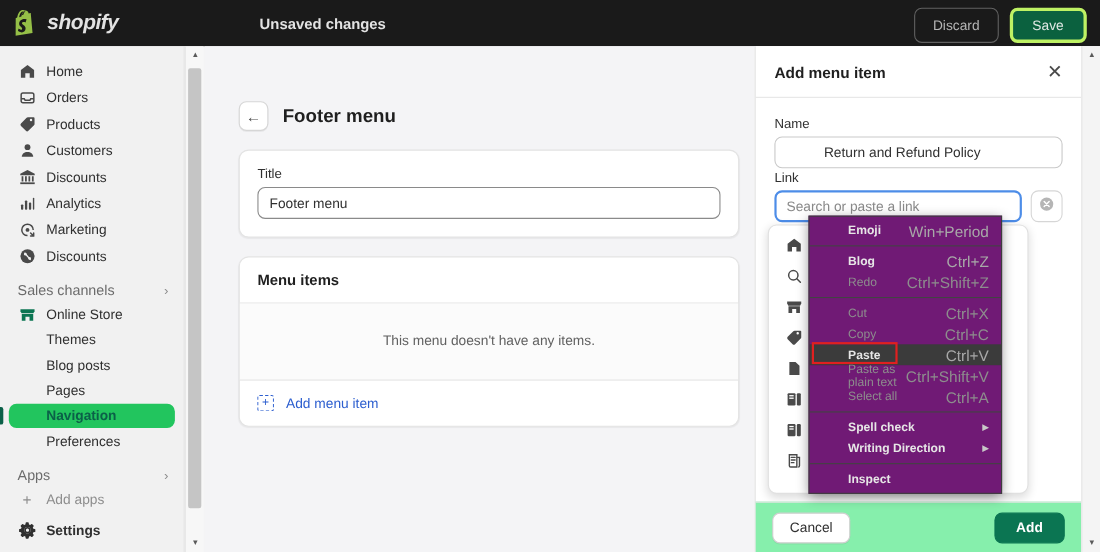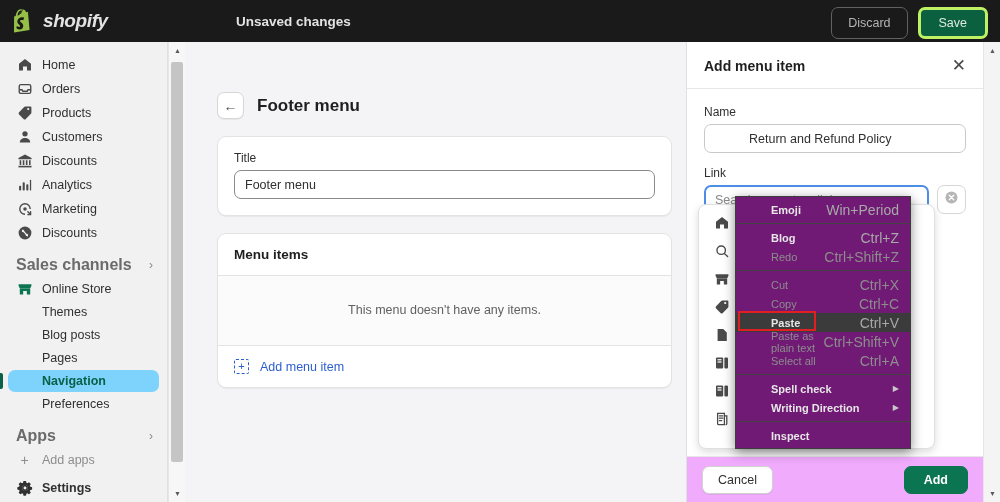--- a/index.html
+++ b/index.html
@@ -52,30 +52,30 @@
     border-radius: 7px; cursor: pointer; position: relative;
   }
   .nav-item .lbl { font-size: 12.5px; color: #303030; }
   .nav-icon { width: 17px; height: 17px; flex: none; display:flex; align-items:center; justify-content:center; }
   .nav-icon svg { display: block; }
 
   .section-head {
     display: flex; align-items: center; justify-content: space-between;
     margin: 12px 14px 3px 16px;
   }
-  .section-head .lbl { font-size: 16px; color: #6b6b6b; font-weight: bold; }
+  .section-head .lbl { font-size: 13px; color: #6b6b6b; }
   .chev { color: #8a8a8a; font-size: 12px; }
 
   .sub-item {
     display: flex; align-items: center; height: 22px;
     margin: 1px 8px; padding-left: 34px; border-radius: 7px; cursor: pointer;
     position: relative;
   }
   .sub-item .lbl { font-size: 12.5px; color: #303030; }
-  .sub-item.active { background: #7dd3fc; }
+  .sub-item.active { background: #22c55e; }
   .sub-item.active .lbl { color: #0b6048; font-weight: 600; }
   .sub-item.active::before {
     content:""; position:absolute; left:-8px; top:3px; bottom:3px;
     width:3px; background:#0b6048; border-radius:0 2px 2px 0;
   }
   .addapps .lbl { color: #8d8d8d; }
   .addapps { padding-left: 8px; gap: 9px; }
   .plus-ic { width:17px; text-align:center; color:#8d8d8d; font-size:14px; }
 
   
@@ -196,21 +196,21 @@
   .ctx-hl-box {
     position:absolute; left: 2px; top: -2px; right: 94px; height: 20px;
     border: 2px solid #e02020; pointer-events:none;
   }
   .arrow-r { font-size:8px; color:#c8c8c8; }
 
   
   .panel-foot {
     position:absolute; left:0; right:0; bottom: 0; height: 46px;
     border-top:1px solid #e6e6e6; display:flex; align-items:center;
-    justify-content:space-between; padding: 0 15px; background:#f0abfc;
+    justify-content:space-between; padding: 0 15px; background:#86efac;
   }
   .btn-cancel {
     background:#fff; border:1px solid #d0d0d0; border-radius:7px;
     font-size:12.5px; color:#303030; padding:6px 15px; cursor:pointer;
     font-family:inherit; box-shadow:0 1px 0 rgba(0,0,0,0.05);
   }
   .btn-add {
     background:#0b7552; border:1px solid #0b7552; border-radius:7px;
     font-size:12.5px; color:#fff; padding:6px 19px; cursor:pointer;
     font-family:inherit; font-weight:600;
@@ -417,21 +417,21 @@
 
   <div class="panel">
     <div class="panel-head">
       <span class="panel-title">Add menu item</span>
       <span class="close-x">✕</span>
     </div>
     <div class="panel-body">
       <div class="field-label">Name</div>
       <input class="text-input" style="border-color: rgb(201, 201, 201); padding-left: 44px;" value="Return and Refund Policy">
 
-      <div class="field-label" style="margin-top:13px">Link</div>
+      <div class="field-label" style="margin-top:1px">Link</div>
       <div class="link-row">
         <input class="link-input" placeholder="Search or paste a link" style="">
         <div class="clear-btn">
           <span>
             <svg width="15" height="15" viewBox="0 0 20 20">
               <circle cx="10" cy="10" r="8" fill="#b5b5b5"></circle>
               <path d="M7 7l6 6M13 7l-6 6" stroke="#fff" stroke-width="1.8" stroke-linecap="round"></path>
             </svg>
           </span>
         </div>

